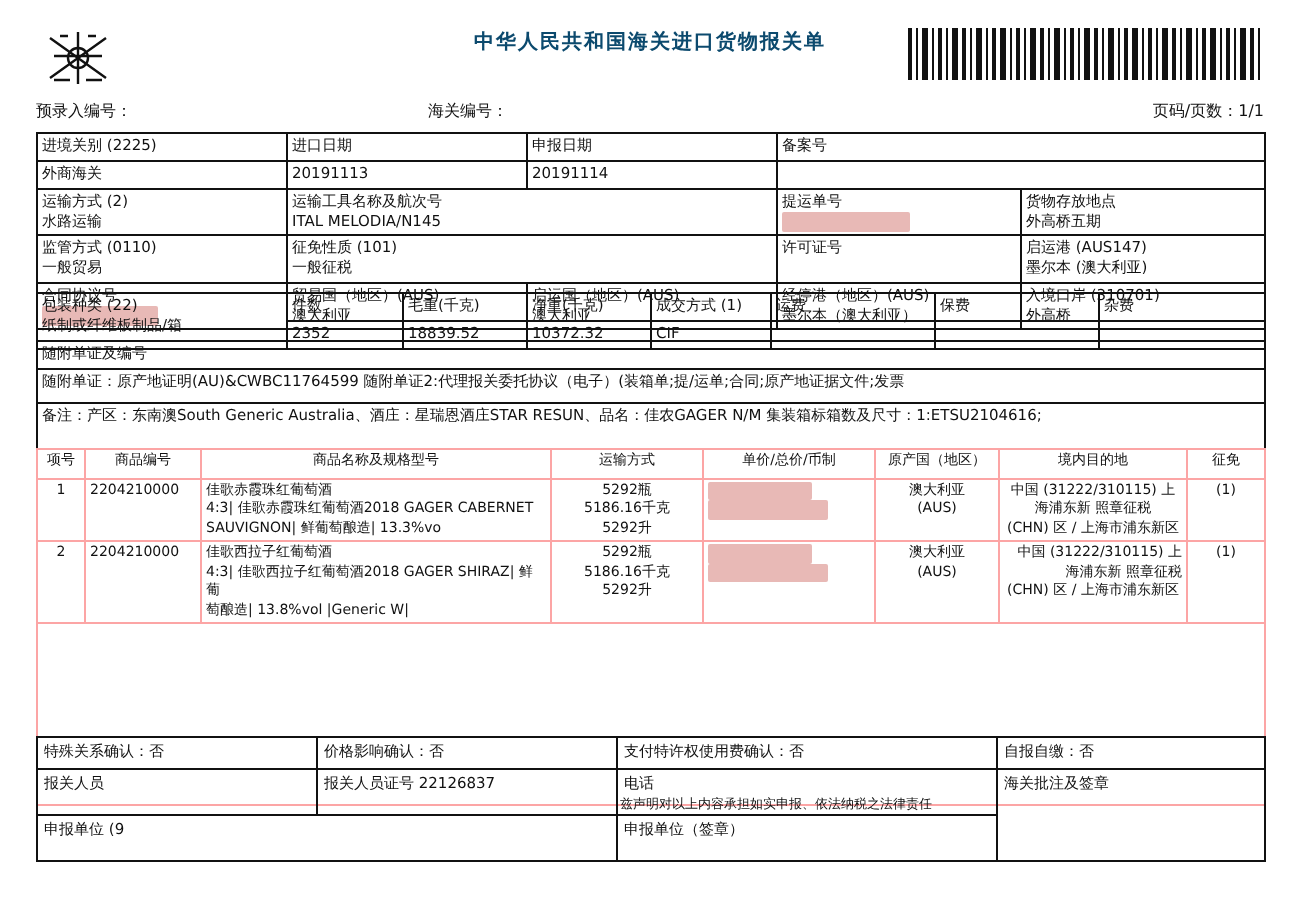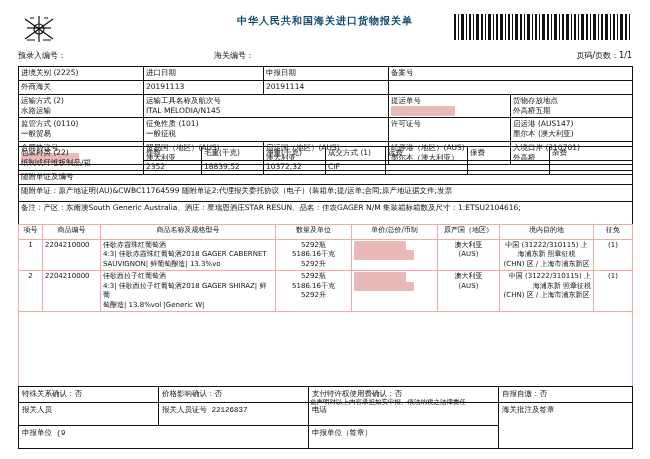--- a/index.html
+++ b/index.html
@@ -47,21 +47,21 @@
   table.items td,table.items th{
     border:1px solid #fca5a5;font-size:7px;color:#111;padding:1px 2px;vertical-align:top;
     line-height:1.35;font-weight:normal;
   }
   table.items th{text-align:center;height:12px;}
   .items .ctr{text-align:center;}
   .items .rt{text-align:center;}
 
   
   table.foot{
-    position:absolute;left:10px;top:380px;width:614px;border-collapse:collapse;table-layout:fixed;font-family:Liberation Mono, monospace;
+    position:absolute;left:10px;top:362px;width:614px;border-collapse:collapse;table-layout:fixed;
   }
   table.foot td{
     border:1px solid #111;font-size:7.5px;color:#111;padding:2px 3px;vertical-align:top;line-height:1.4;
   }
   .watermark{
     position:absolute;left:275px;top:196px;width:250px;height:60px;pointer-events:none;
     opacity:.55;
   }
   .wm-text{
     font-size:20px;color:#8fb6d8;font-weight:bold;letter-spacing:2px;
@@ -323,21 +323,21 @@
           <col style="width:86px">
           <col style="width:62px">
         <col style="width:94px">
           <col style="width:39px">
       </colgroup>
       <tbody>
           <tr>
         <th>项号</th>
         <th>商品编号</th>
         <th>商品名称及规格型号</th>
-        <th>数量及单位</th>
+        <th>运输方式</th>
         <th>单价/总价/币制</th>
         <th>原产国（地区）</th>
         <th>境内目的地</th>
         <th>征免</th>
       </tr>
       <tr>
         <td class="ctr">1</td>
         <td>2204210000</td>
         <td>
           <div>佳歌赤霞珠红葡萄酒</div>

